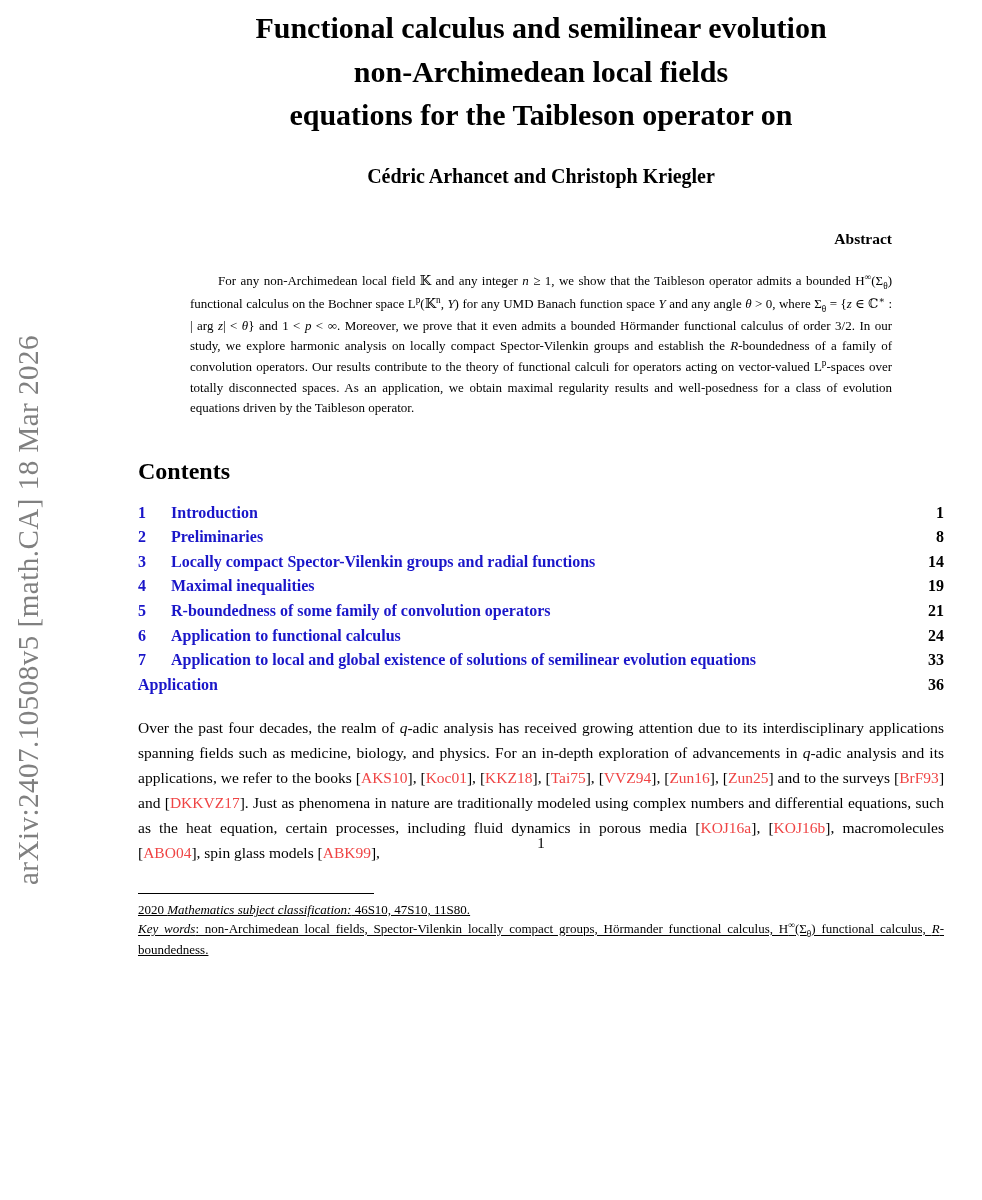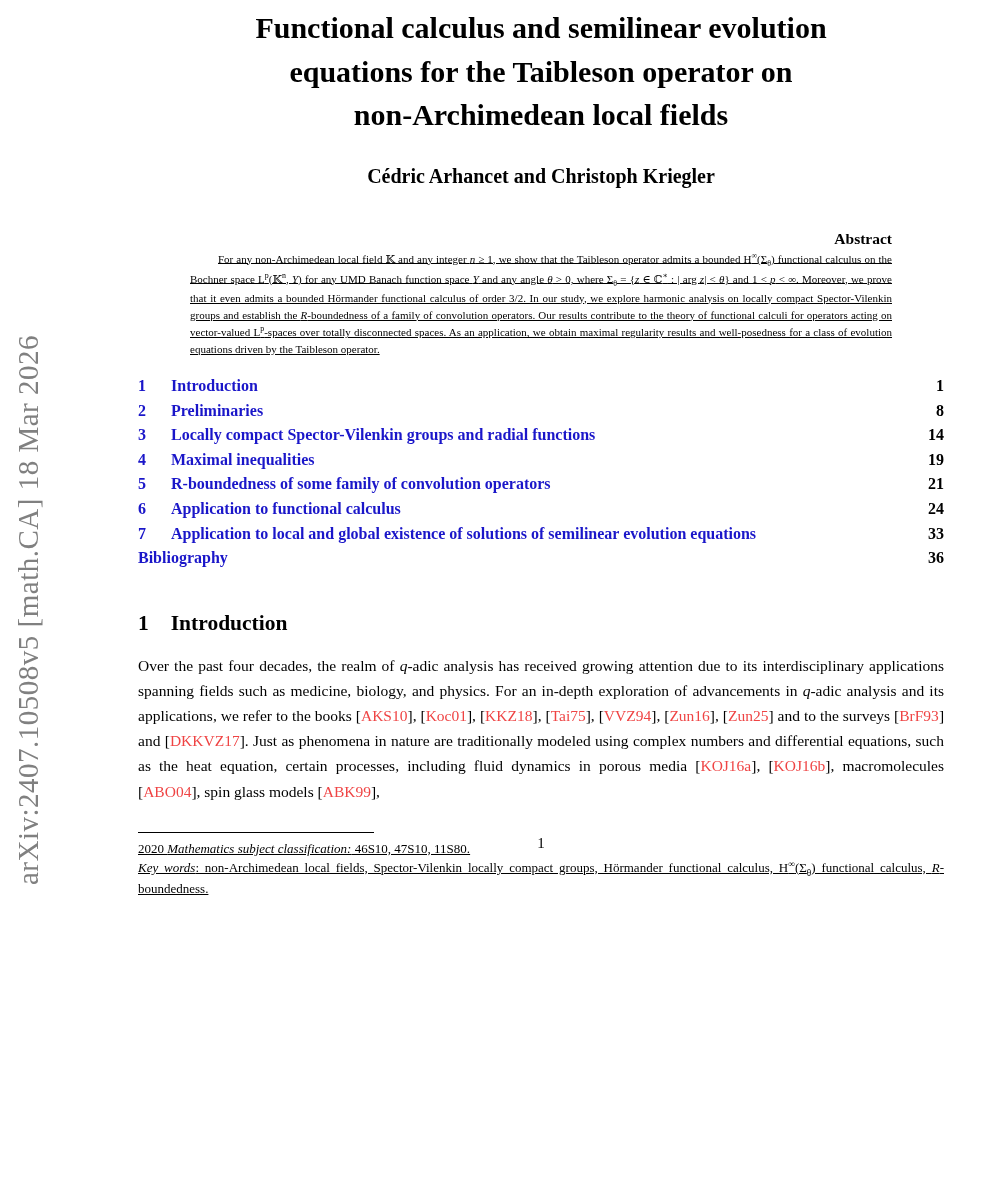--- a/index.html
+++ b/index.html
@@ -42,26 +42,25 @@
     font-size:20px;
     font-weight:bold;
   }
   .abstract { margin:42px 52px 0 52px; }
   .abstract-heading {
     text-align:right;
     font-weight:bold;
     font-size:15.5px;
   }
   .abstract-text {
-    margin-top:2px;
-    font-size:11px;
+    margin-top:22px;
+    font-size:13px;
     line-height:1.54;
     text-align:justify;
     text-indent:28px;
-    text-decoration:underline;
   }
   .contents-heading {
     margin-top:40px;
     font-size:24px;
     font-weight:bold;
   }
   .toc {
     margin-top:16px;
     font-size:16px;
     font-weight:bold;
@@ -110,31 +109,32 @@
 <body>
 
 <div class="page">
 
   <div class="watermark">arXiv:2407.10508v5  [math.CA]  18 Mar 2026</div>
 
   <div class="content">
 
     <div class="title">
       <div>Functional calculus and semilinear evolution</div>
+      <div>non-Archimedean local fields</div>
       <div>equations for the Taibleson operator on</div>
-      <div>non-Archimedean local fields</div>
     </div>
 
     <div class="authors">Cédric Arhancet and Christoph Kriegler</div>
 
     <div class="abstract">
       <div class="abstract-heading">Abstract</div>
       <div class="abstract-text">For any non-Archimedean local field 𝕂 and any integer <span class="it">n</span> ≥ 1, we show that the Taibleson operator admits a bounded H<sup>∞</sup>(Σ<sub>θ</sub>) functional calculus on the Bochner space L<sup>p</sup>(𝕂<sup>n</sup>, <span class="it">Y</span>) for any UMD Banach function space <span class="it">Y</span> and any angle <span class="it">θ</span> &gt; 0, where Σ<sub>θ</sub> = {<span class="it">z</span> ∈ ℂ<sup>∗</sup> : | arg <span class="it">z</span>| &lt; <span class="it">θ</span>} and 1 &lt; <span class="it">p</span> &lt; ∞. Moreover, we prove that it even admits a bounded Hörmander functional calculus of order 3/2. In our study, we explore harmonic analysis on locally compact Spector-Vilenkin groups and establish the <span class="it">R</span>-boundedness of a family of convolution operators. Our results contribute to the theory of functional calculi for operators acting on vector-valued L<sup>p</sup>-spaces over totally disconnected spaces. As an application, we obtain maximal regularity results and well-posedness for a class of evolution equations driven by the Taibleson operator.</div>
     </div>
 
+    <div class="contents-heading">Contents</div>
 
     <div class="toc">
       <div class="toc-row">
         <span class="toc-num">1</span>
         <span class="toc-title">Introduction</span>
         <span class="toc-page">1</span>
       </div>
       <div class="toc-row">
         <span class="toc-num">2</span>
         <span class="toc-title">Preliminaries</span>
@@ -159,28 +159,25 @@
         <span class="toc-num">6</span>
         <span class="toc-title">Application to functional calculus</span>
         <span class="toc-page">24</span>
       </div>
       <div class="toc-row">
         <span class="toc-num">7</span>
         <span class="toc-title">Application to local and global existence of solutions of semilinear evolution equations</span>
         <span class="toc-page">33</span>
       </div>
       <div class="toc-row">
-        <span class="toc-title">Bibliography</span>
+        <span class="toc-title">Application</span>
         <span class="toc-page">36</span>
       </div>
     </div>
 
-    <div class="section-heading">
-      <span class="sec-num">1</span><span>Introduction</span>
-    </div>
 
     <div class="body-par">Over the past four decades, the realm of <span class="it">q</span>-adic analysis has received growing attention due to its interdisciplinary applications spanning fields such as medicine, biology, and physics. For an in-depth exploration of advancements in <span class="it">q</span>-adic analysis and its applications, we refer to the books [<span class="cite">AKS10</span>], [<span class="cite">Koc01</span>], [<span class="cite">KKZ18</span>], [<span class="cite">Tai75</span>], [<span class="cite">VVZ94</span>], [<span class="cite">Zun16</span>], [<span class="cite">Zun25</span>] and to the surveys [<span class="cite">BrF93</span>] and [<span class="cite">DKKVZ17</span>]. Just as phenomena in nature are traditionally modeled using complex numbers and differential equations, such as the heat equation, certain processes, including fluid dynamics in porous media [<span class="cite">KOJ16a</span>], [<span class="cite">KOJ16b</span>], macromolecules [<span class="cite">ABO04</span>], spin glass models [<span class="cite">ABK99</span>],</div>
 
     <div class="footnote">
       <hr class="footnote-rule">
       <div class="footnote-text">2020 <span class="it">Mathematics subject classification:</span> 46S10, 47S10, 11S80.</div>
       <div class="footnote-text"><span class="it">Key words</span>: non-Archimedean local fields, Spector-Vilenkin locally compact groups, Hörmander functional calculus, H<sup>∞</sup>(Σ<sub>θ</sub>) functional calculus, <span class="it">R</span>-boundedness.</div>
     </div>
 
     <div class="page-num">1</div>

